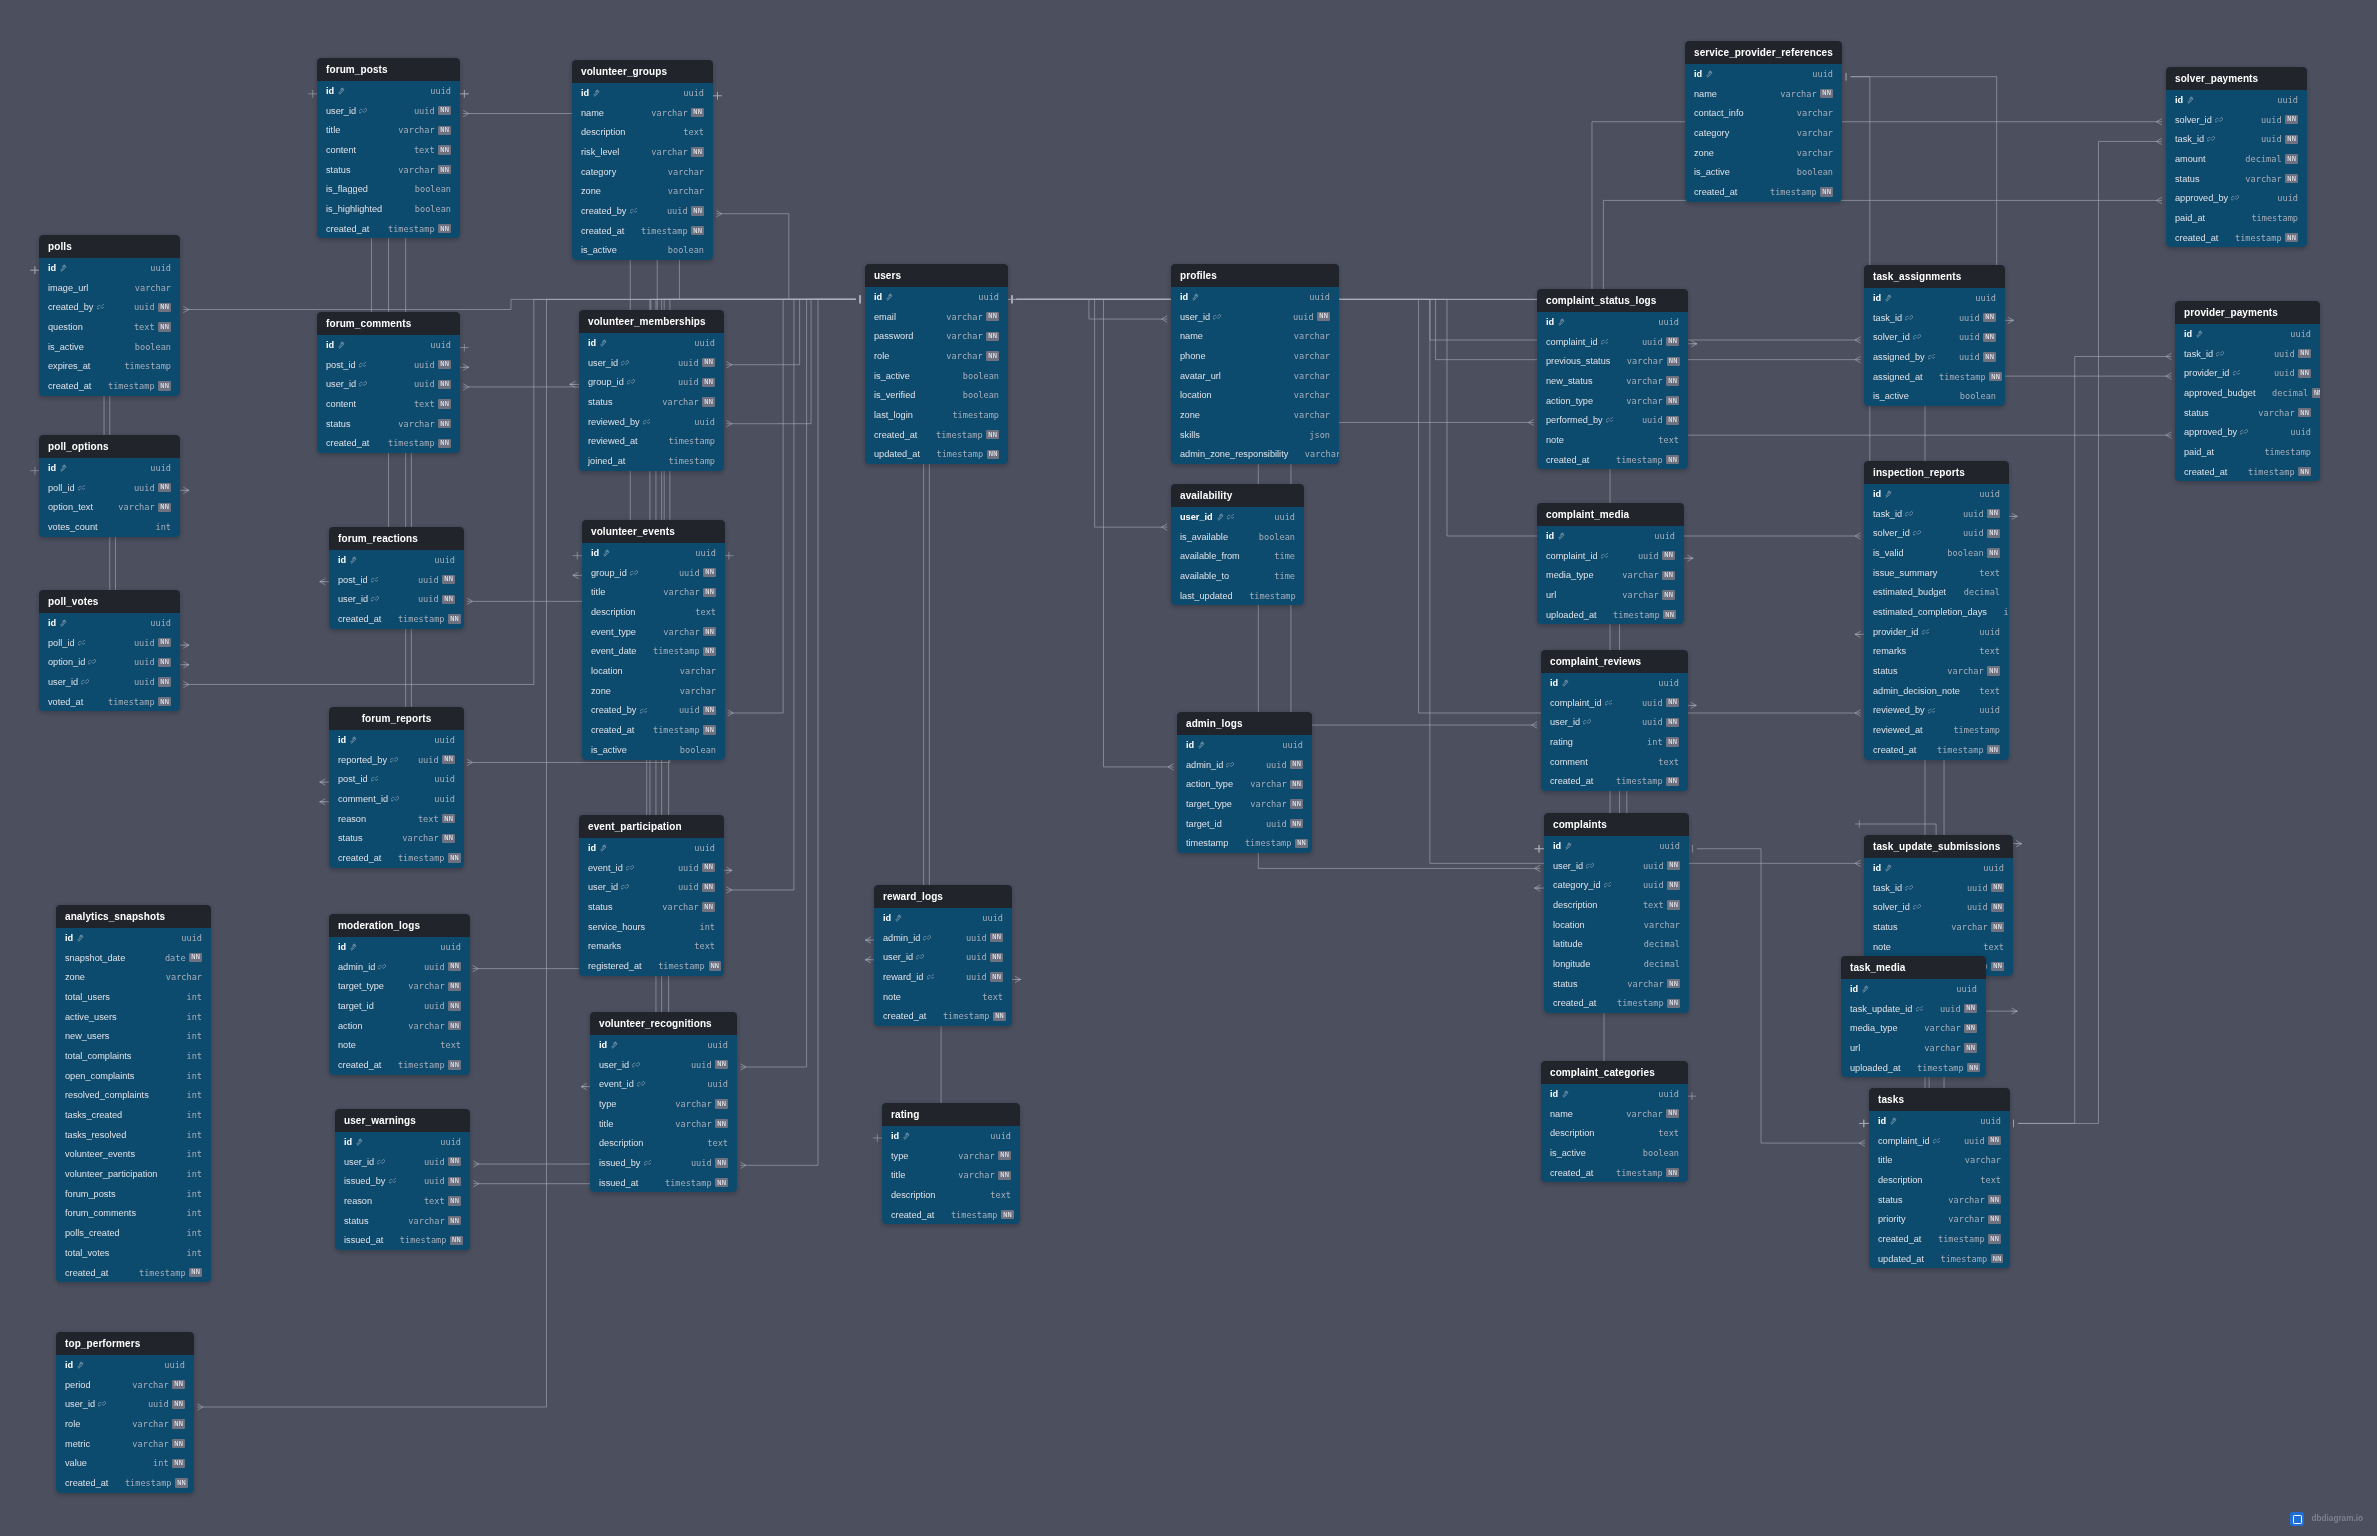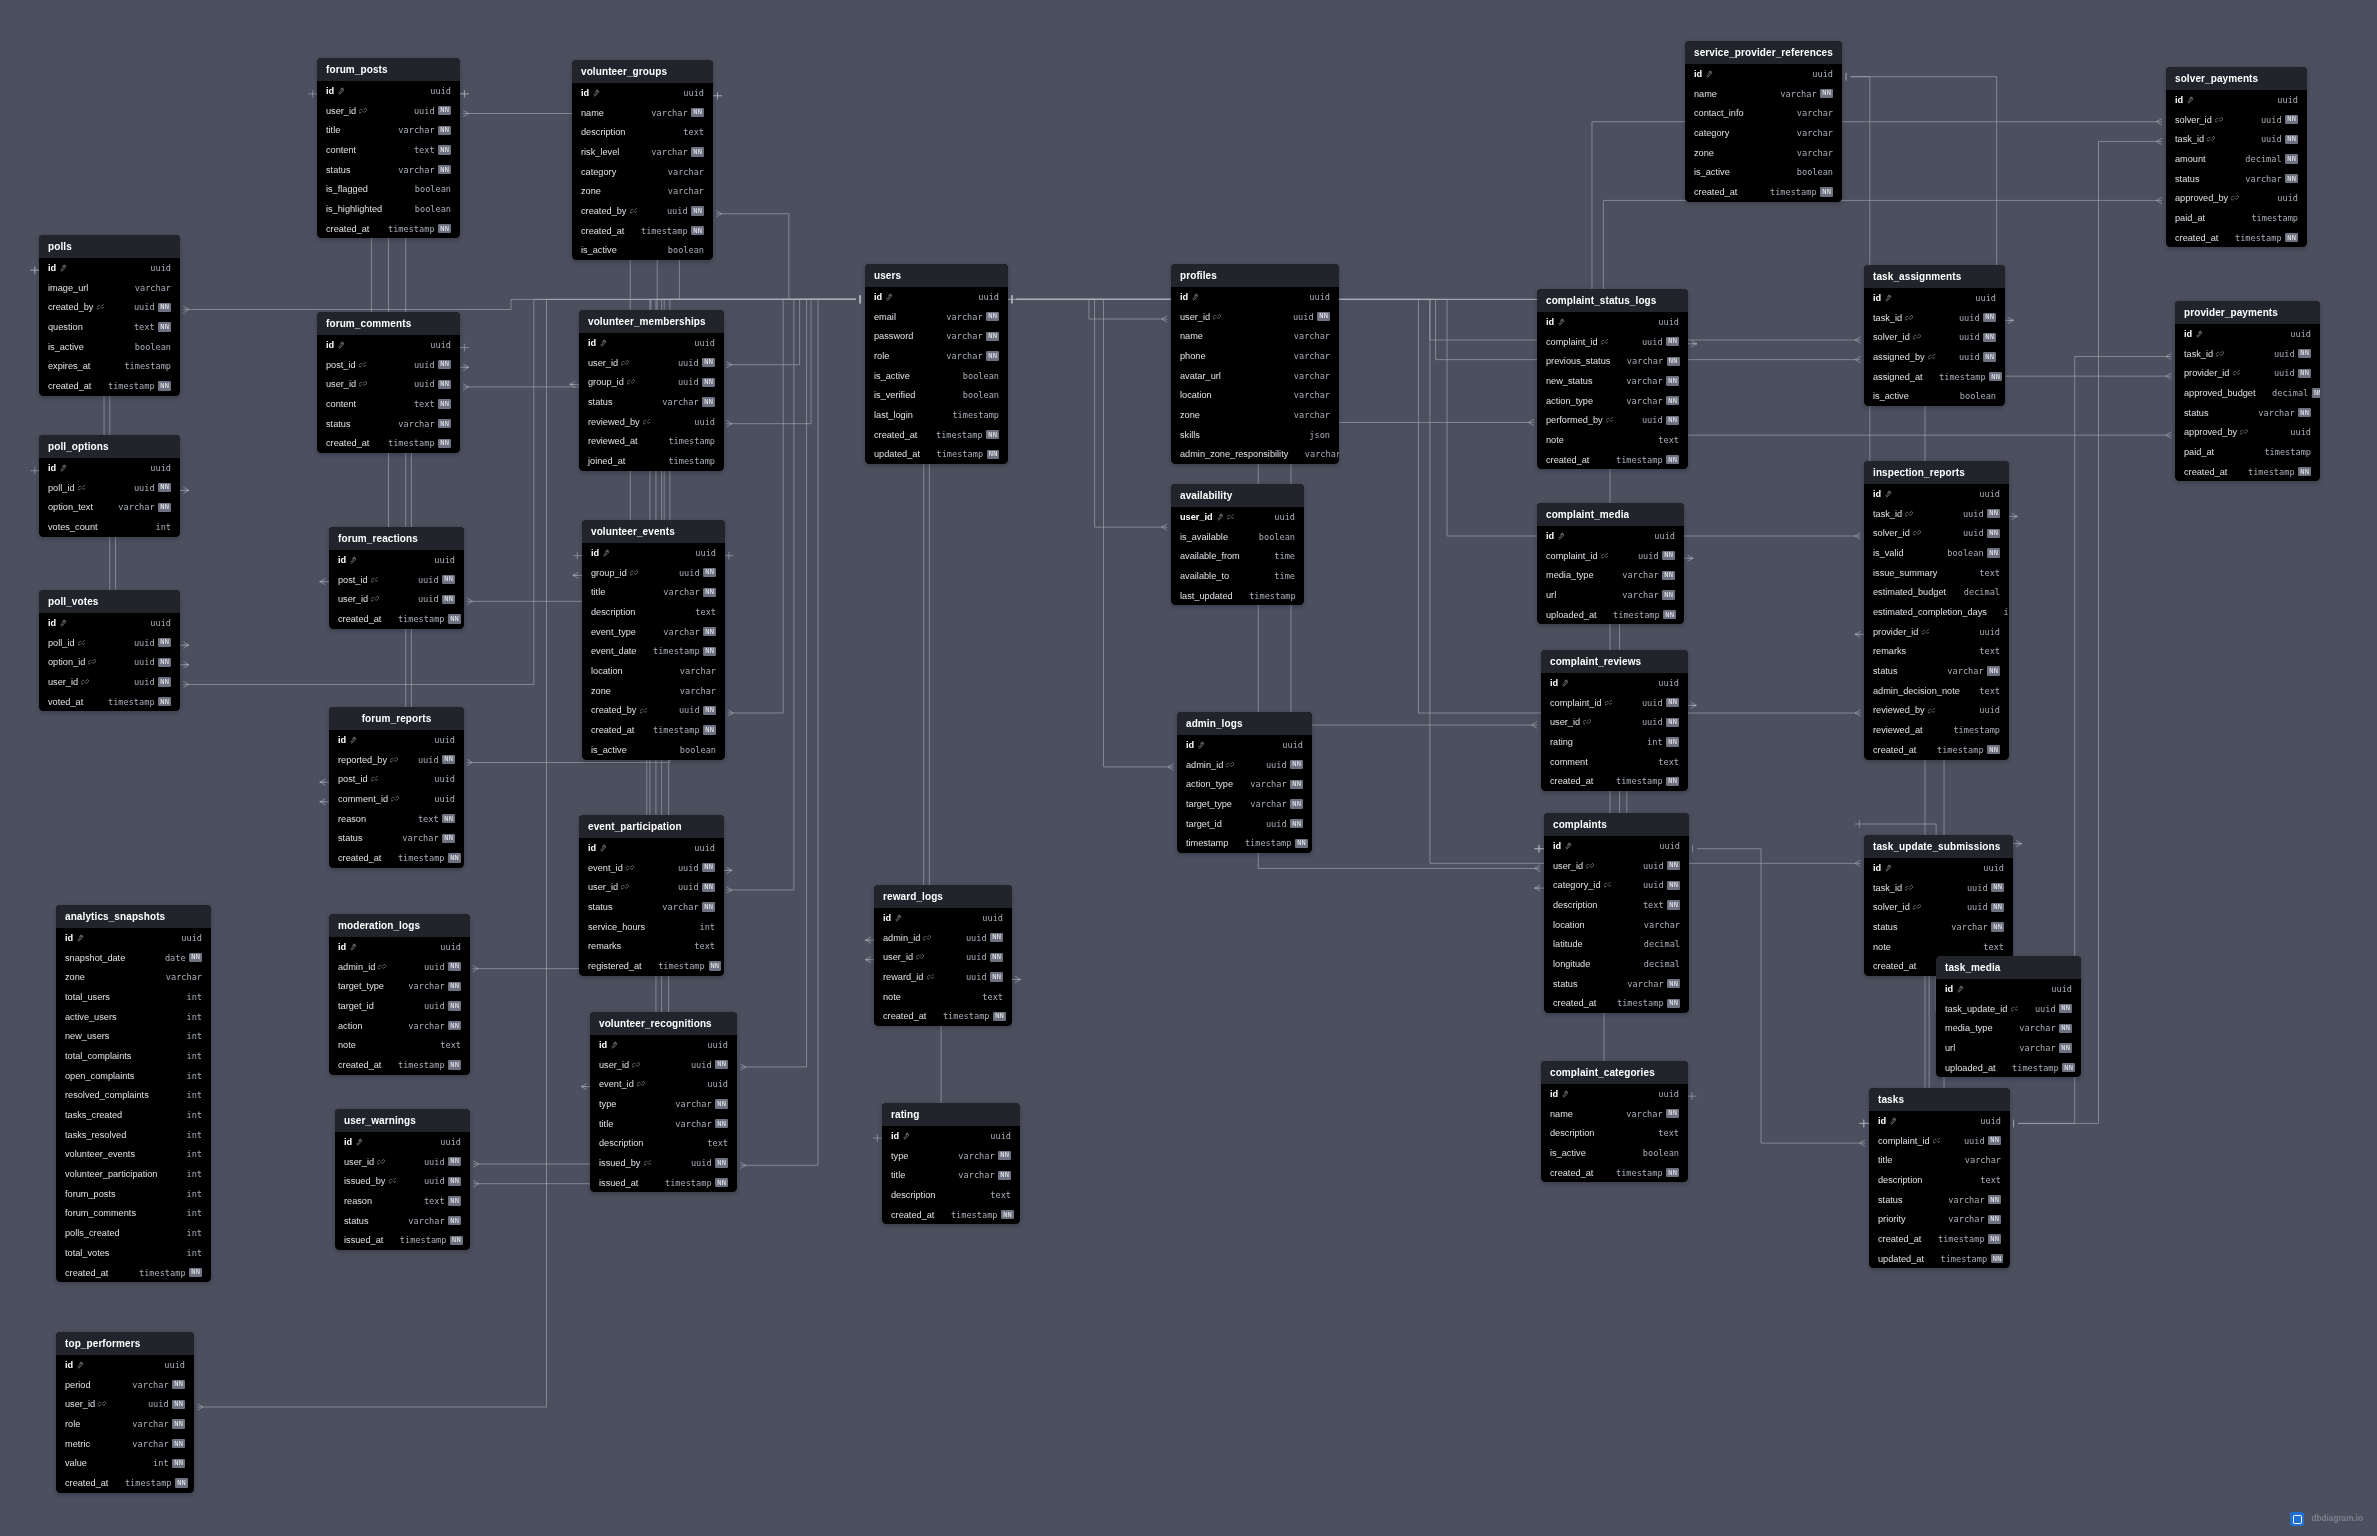--- a/index.html
+++ b/index.html
@@ -18,21 +18,21 @@
   }
   #edges {
     position: absolute;
     left: 0; top: 0;
     width: 2377px; height: 1537px;
     pointer-events: none;
     z-index: 1;
   }
   .table-card {
     position: absolute;
-    background: #000000;
+    background: #0c4a6e;
     border-radius: 4.4px;
     z-index: 2;
     box-shadow: 0 1.3px 4.4px rgba(0,0,0,0.22);
     overflow: hidden;
   }
   .table-header {
     background: #22242b;
     color: #ffffff;
     font-weight: bold;
     font-size: 10px;
@@ -2801,21 +2801,21 @@
         <div class="field-row">
           <div class="fname">
             <span>created_at</span>
           </div>
           <div class="fmeta">
             <span class="ftype">timestamp</span>
             <span class="nn-badge">NN</span>
           </div>
         </div>
       </div>
-      <div class="table-card" style="left: 1936px; top: 956px; width: 145px;">
+      <div class="table-card" style="left: 1841px; top: 956px; width: 145px;">
         <div class="table-header">task_media</div>
         <div class="field-row">
           <div class="fname pk">
             <span>id</span>
             <span class="icon-key">
               <svg viewBox="0 0 16 16" width="7.6" height="7.6">
                 <path d="M10.6 2.2a3.6 3.6 0 0 1 2.7 6.1L5.6 15.3l-1.4-1.4 1.1-1.1-1.1-1.1 1.2-1.2 1.1 1.1 1.3-1.3-1.1-1.1 1.2-1.2 1.1 1.1.6-.6A3.6 3.6 0 0 1 10.6 2.2z" fill="none" stroke="#cfd3dc" stroke-width="1.1"></path>
                 <circle cx="11" cy="5" r="1.2" fill="none" stroke="#cfd3dc" stroke-width="1.1"></circle>
               </svg>
             </span>

